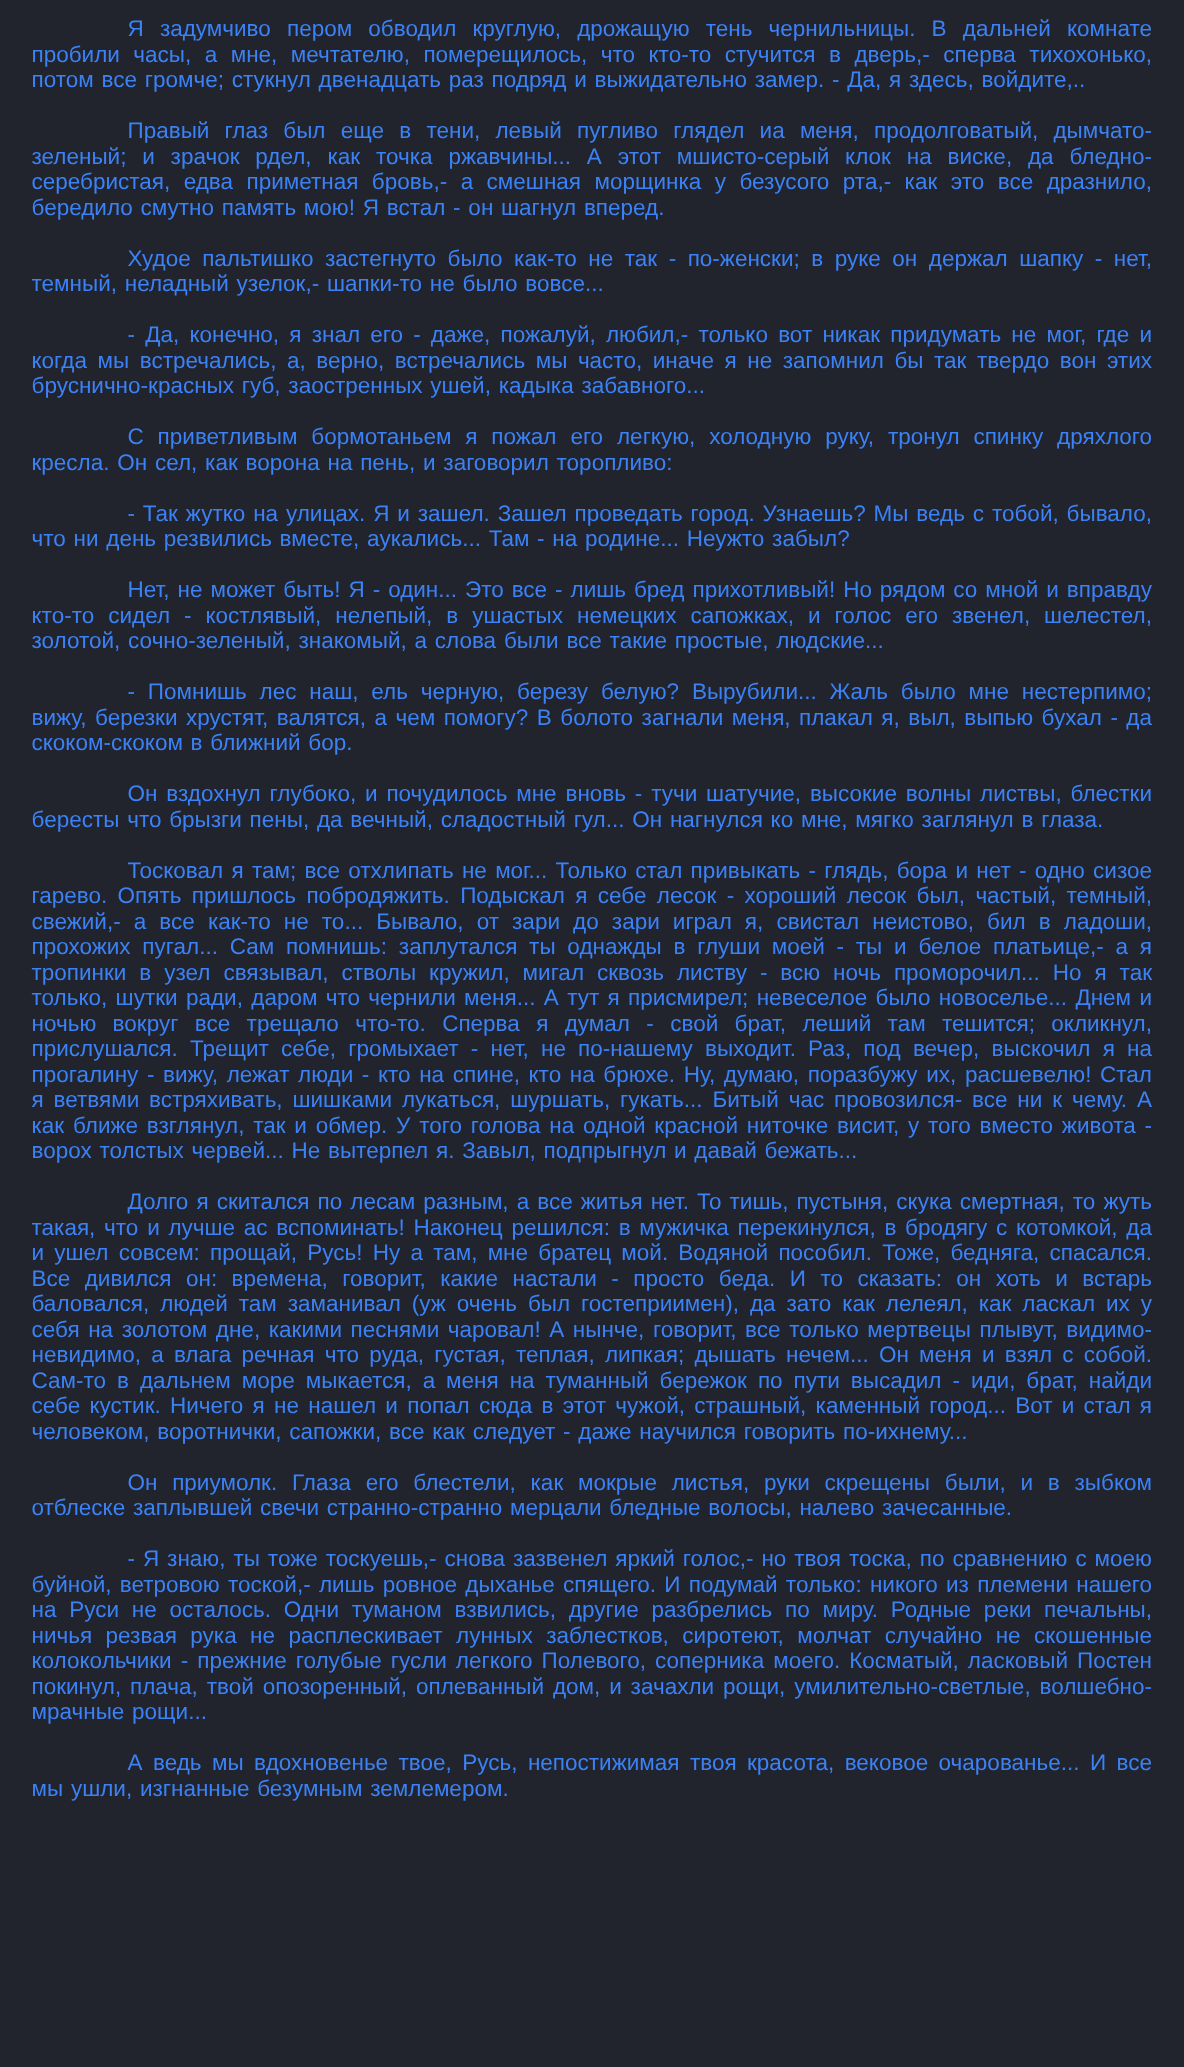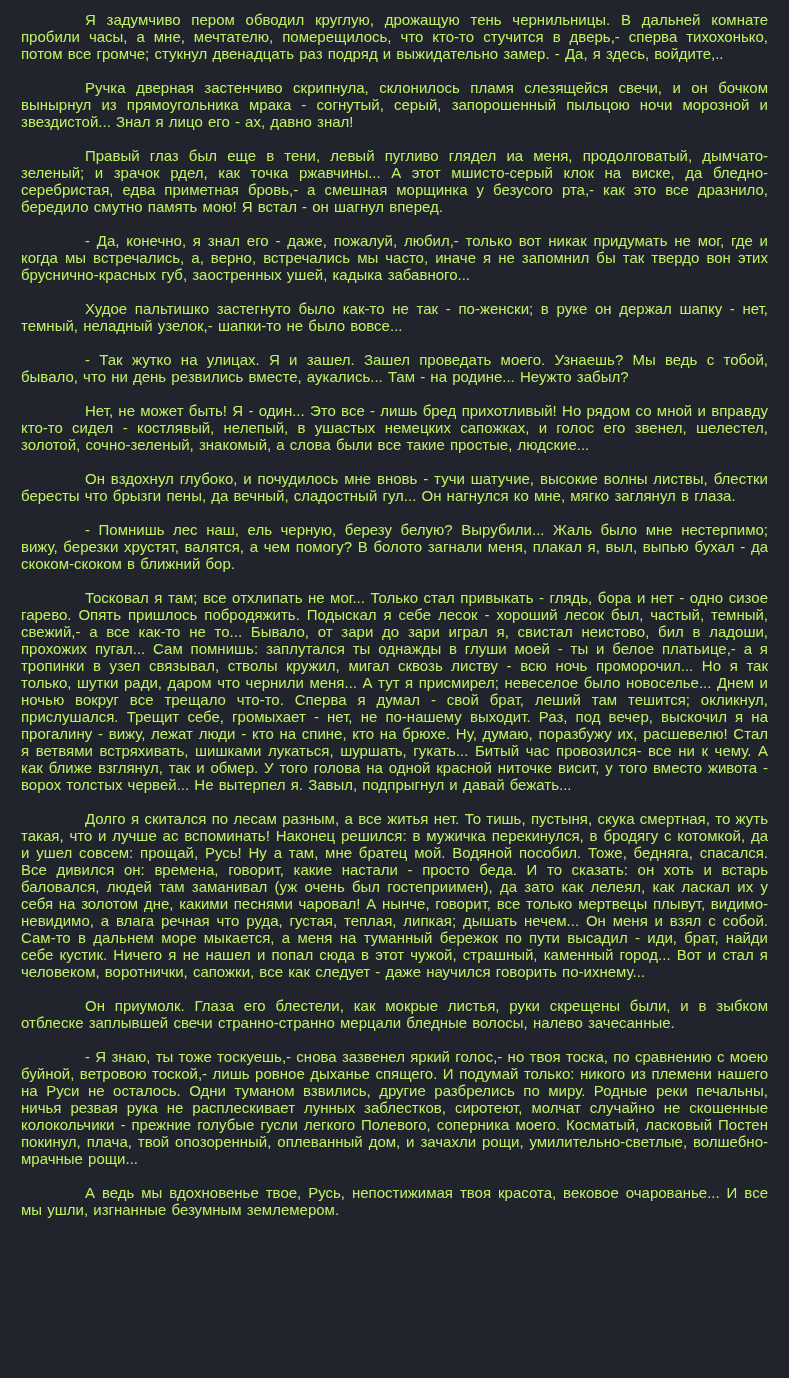--- a/index.html
+++ b/index.html
@@ -31,29 +31,29 @@
     word-spacing: 1px;
   }
   .text p:last-child {
     margin-bottom: 13px;
   }
 </style>
 </head>
 <body style="background: rgb(33, 35, 45);">
 
 <div class="page">
-  <div class="text" style="color: #bef264;">
+  <div class="text" style="color: #3b82f6;">
       <p>Я задумчиво пером обводил круглую, дрожащую тень чернильницы. В дальней комнате пробили часы, а мне, мечтателю, померещилось, что кто-то стучится в дверь,- сперва тихохонько, потом все громче; стукнул двенадцать раз подряд и выжидательно замер. - Да, я здесь, войдите,..</p>
-      <p>Ручка дверная застенчиво скрипнула, склонилось пламя слезящейся свечи, и он бочком вынырнул из прямоугольника мрака - согнутый, серый, запорошенный пыльцою ночи морозной и звездистой... Знал я лицо его - ах, давно знал!</p>
       <p>Правый глаз был еще в тени, левый пугливо глядел иа меня, продолговатый, дымчато-зеленый; и зрачок рдел, как точка ржавчины... А этот мшисто-серый клок на виске, да бледно-серебристая, едва приметная бровь,- а смешная морщинка у безусого рта,- как это все дразнило, бередило смутно память мою! Я встал - он шагнул вперед.</p>
+      <p>Худое пальтишко застегнуто было как-то не так - по-женски; в руке он держал шапку - нет, темный, неладный узелок,- шапки-то не было вовсе...</p>
       <p>- Да, конечно, я знал его - даже, пожалуй, любил,- только вот никак придумать не мог, где и когда мы встречались, а, верно, встречались мы часто, иначе я не запомнил бы так твердо вон этих бруснично-красных губ, заостренных ушей, кадыка забавного...</p>
-      <p>Худое пальтишко застегнуто было как-то не так - по-женски; в руке он держал шапку - нет, темный, неладный узелок,- шапки-то не было вовсе...</p>
-      <p>- Так жутко на улицах. Я и зашел. Зашел проведать моего. Узнаешь? Мы ведь с тобой, бывало, что ни день резвились вместе, аукались... Там - на родине... Неужто забыл?</p>
+      <p>С приветливым бормотаньем я пожал его легкую, холодную руку, тронул спинку дряхлого кресла. Он сел, как ворона на пень, и заговорил торопливо:</p>
+      <p>- Так жутко на улицах. Я и зашел. Зашел проведать город. Узнаешь? Мы ведь с тобой, бывало, что ни день резвились вместе, аукались... Там - на родине... Неужто забыл?</p>
       <p>Нет, не может быть! Я - один... Это все - лишь бред прихотливый! Но рядом со мной и вправду кто-то сидел - костлявый, нелепый, в ушастых немецких сапожках, и голос его звенел, шелестел, золотой, сочно-зеленый, знакомый, а слова были все такие простые, людские...</p>
+      <p>- Помнишь лес наш, ель черную, березу белую? Вырубили... Жаль было мне нестерпимо; вижу, березки хрустят, валятся, а чем помогу? В болото загнали меня, плакал я, выл, выпью бухал - да скоком-скоком в ближний бор.</p>
       <p>Он вздохнул глубоко, и почудилось мне вновь - тучи шатучие, высокие волны листвы, блестки бересты что брызги пены, да вечный, сладостный гул... Он нагнулся ко мне, мягко заглянул в глаза.</p>
-      <p>- Помнишь лес наш, ель черную, березу белую? Вырубили... Жаль было мне нестерпимо; вижу, березки хрустят, валятся, а чем помогу? В болото загнали меня, плакал я, выл, выпью бухал - да скоком-скоком в ближний бор.</p>
       <p>Тосковал я там; все отхлипать не мог... Только стал привыкать - глядь, бора и нет - одно сизое гарево. Опять пришлось побродяжить. Подыскал я себе лесок - хороший лесок был, частый, темный, свежий,- а все как-то не то... Бывало, от зари до зари играл я, свистал неистово, бил в ладоши, прохожих пугал... Сам помнишь: заплутался ты однажды в глуши моей - ты и белое платьице,- а я тропинки в узел связывал, стволы кружил, мигал сквозь листву - всю ночь проморочил... Но я так только, шутки ради, даром что чернили меня... А тут я присмирел; невеселое было новоселье... Днем и ночью вокруг все трещало что-то. Сперва я думал - свой брат, леший там тешится; окликнул, прислушался. Трещит себе, громыхает - нет, не по-нашему выходит. Раз, под вечер, выскочил я на прогалину - вижу, лежат люди - кто на спине, кто на брюхе. Ну, думаю, поразбужу их, расшевелю! Стал я ветвями встряхивать, шишками лукаться, шуршать, гукать... Битый час провозился- все ни к чему. А как ближе взглянул, так и обмер. У того голова на одной красной ниточке висит, у того вместо живота - ворох толстых червей... Не вытерпел я. Завыл, подпрыгнул и давай бежать...</p>
       <p>Долго я скитался по лесам разным, а все житья нет. То тишь, пустыня, скука смертная, то жуть такая, что и лучше ас вспоминать! Наконец решился: в мужичка перекинулся, в бродягу с котомкой, да и ушел совсем: прощай, Русь! Ну а там, мне братец мой. Водяной пособил. Тоже, бедняга, спасался. Все дивился он: времена, говорит, какие настали - просто беда. И то сказать: он хоть и встарь баловался, людей там заманивал (уж очень был гостеприимен), да зато как лелеял, как ласкал их у себя на золотом дне, какими песнями чаровал! А нынче, говорит, все только мертвецы плывут, видимо-невидимо, а влага речная что руда, густая, теплая, липкая; дышать нечем... Он меня и взял с собой. Сам-то в дальнем море мыкается, а меня на туманный бережок по пути высадил - иди, брат, найди себе кустик. Ничего я не нашел и попал сюда в этот чужой, страшный, каменный город... Вот и стал я человеком, воротнички, сапожки, все как следует - даже научился говорить по-ихнему...</p>
       <p>Он приумолк. Глаза его блестели, как мокрые листья, руки скрещены были, и в зыбком отблеске заплывшей свечи странно-странно мерцали бледные волосы, налево зачесанные.</p>
       <p>- Я знаю, ты тоже тоскуешь,- снова зазвенел яркий голос,- но твоя тоска, по сравнению с моею буйной, ветровою тоской,- лишь ровное дыханье спящего. И подумай только: никого из племени нашего на Руси не осталось. Одни туманом взвились, другие разбрелись по миру. Родные реки печальны, ничья резвая рука не расплескивает лунных заблестков, сиротеют, молчат случайно не скошенные колокольчики - прежние голубые гусли легкого Полевого, соперника моего. Косматый, ласковый Постен покинул, плача, твой опозоренный, оплеванный дом, и зачахли рощи, умилительно-светлые, волшебно-мрачные рощи...</p>
       <p>А ведь мы вдохновенье твое, Русь, непостижимая твоя красота, вековое очарованье... И все мы ушли, изгнанные безумным землемером.</p>
     </div>
 </div>
 
 </body></html>

